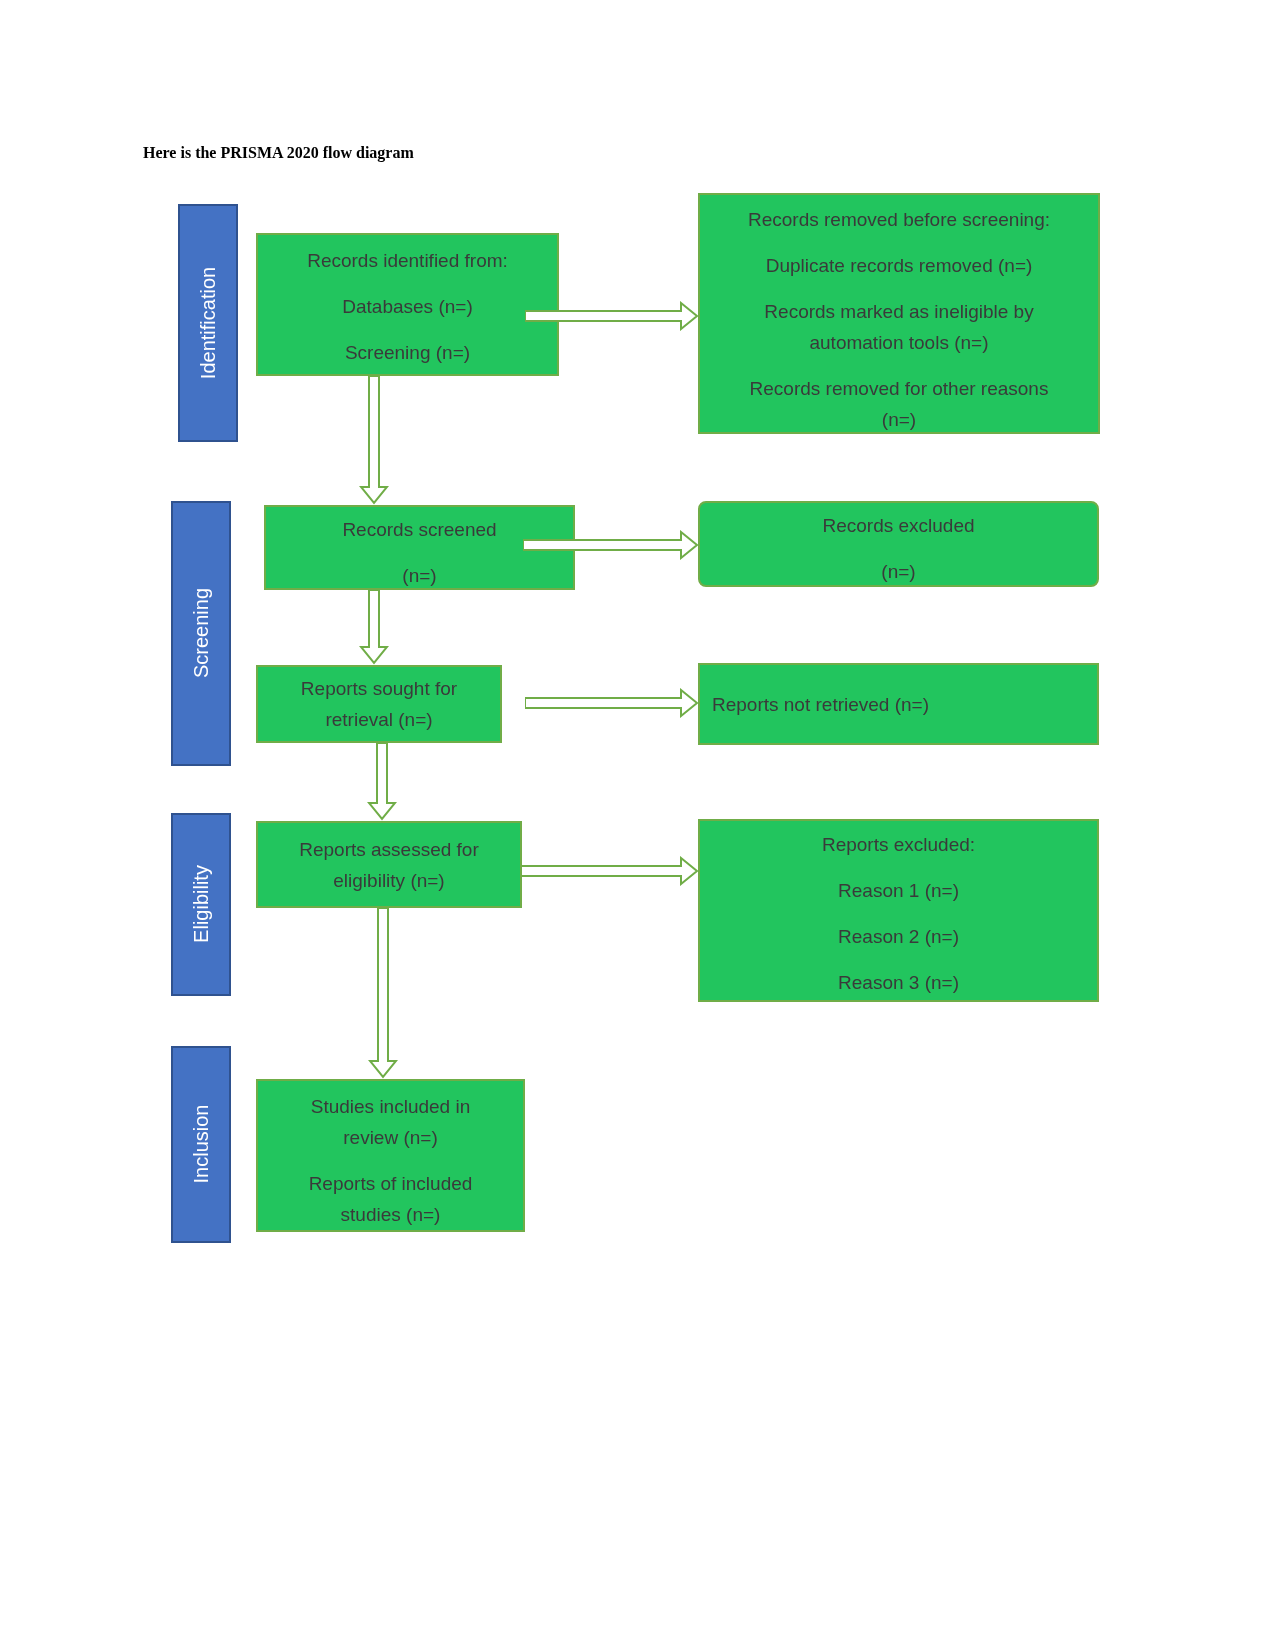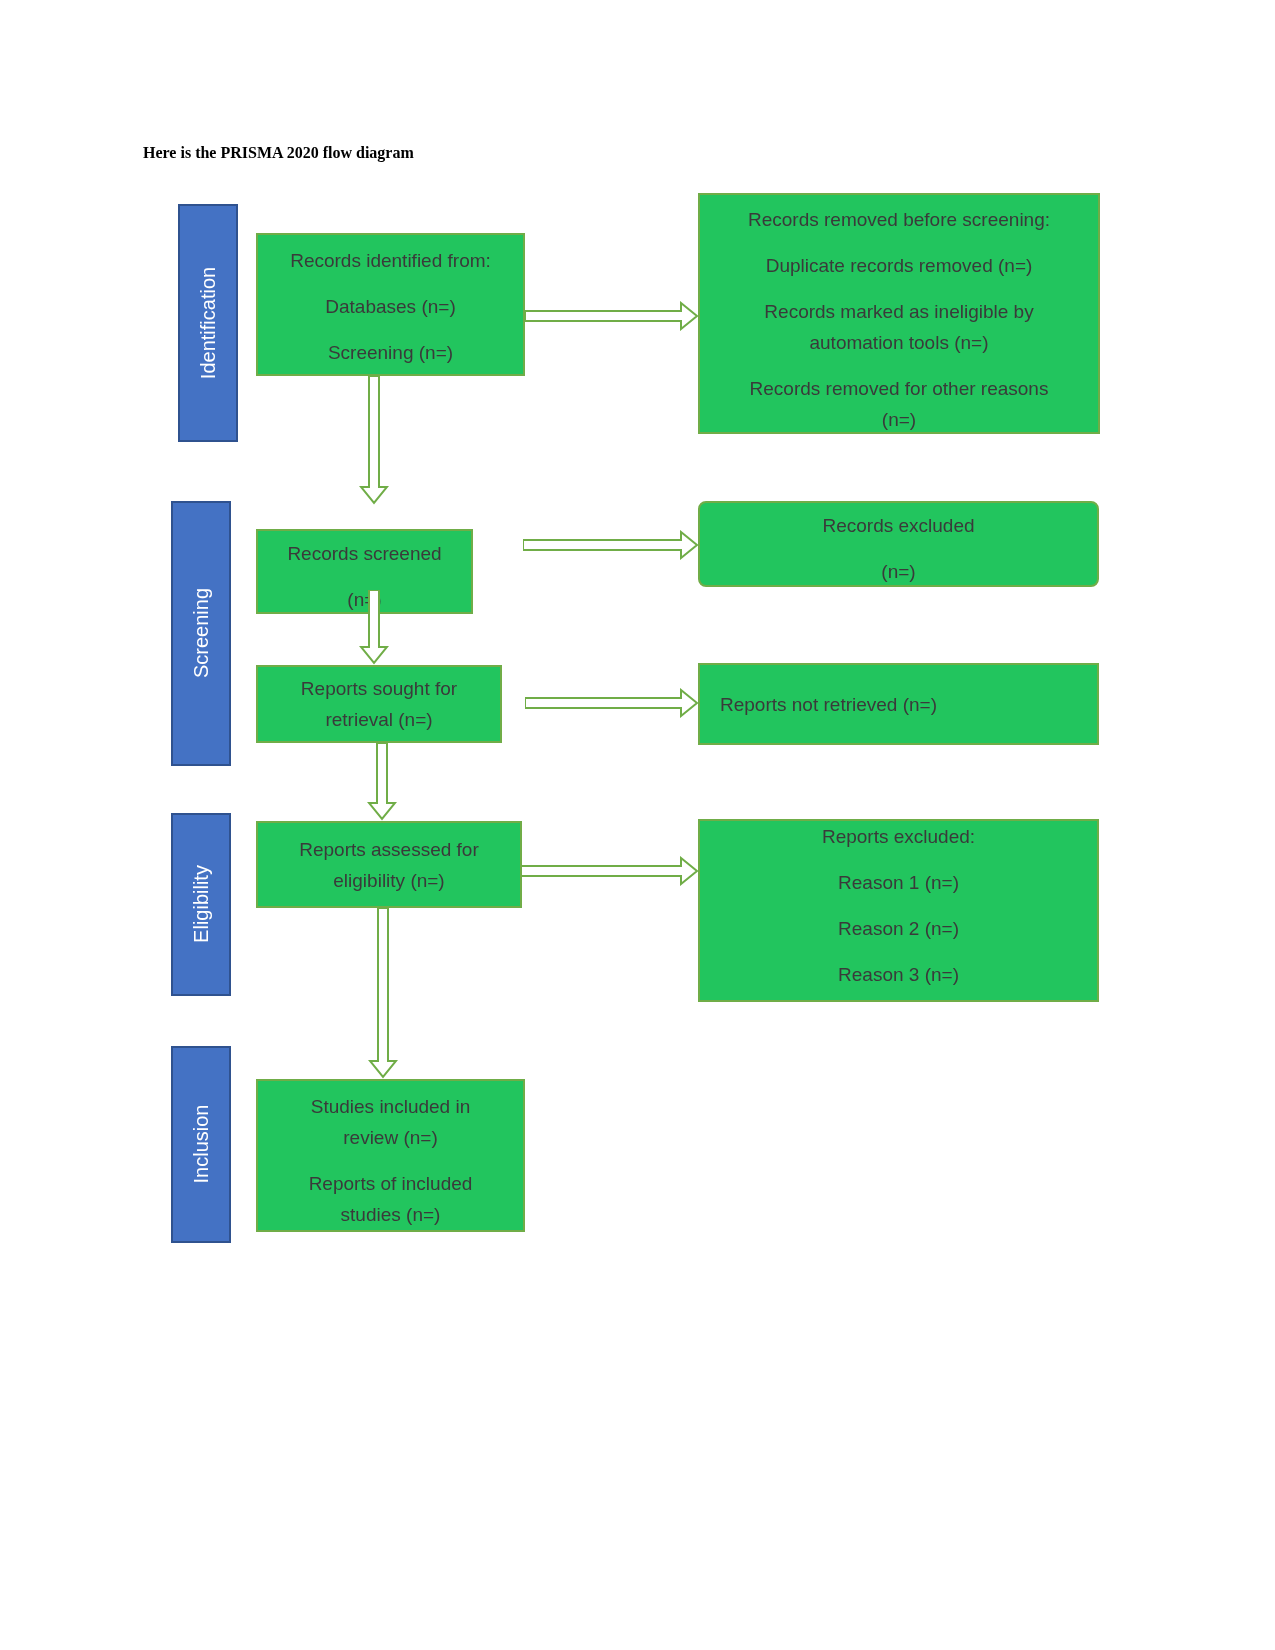--- a/index.html
+++ b/index.html
@@ -22,24 +22,24 @@
     text-align:center; white-space:nowrap;
   }
   .gbox {
     position:absolute; background:#22c55e; border:2px solid #70AD47;
     box-sizing:border-box; color:#3A3A3A; font-size:19px; line-height:31px;
     text-align:center;
   }
   .gbox .ln { padding:0 6px; }
   .pgap { margin-top:15px; }
   .pt10 { padding-top:10px; } .pt9 { padding-top:9px; }
-  .pt8 { }  .pt7 { padding-top:7px; }
+  .pt8 { padding-top:8px; }  .pt7 { padding-top:7px; }
   .vcenter { display:flex; flex-direction:column; justify-content:center; }
   .left-text { text-align:left; }
-  .left-text .ln { padding-left:20px; }
+  .left-text .ln { padding-left:12px; }
   .arrow { position:absolute; }
   .arrow path { fill:#ffffff; stroke:#70AD47; stroke-width:2; stroke-linejoin:miter; }
 </style>
 </head>
 <body>
 
 <div id="page">
 
   <div id="doc-title">Here is the PRISMA 2020 flow diagram</div>
 
@@ -48,27 +48,27 @@
 
   <div class="bar" style="left:171px; top:501px; width:60px; height:265px;"></div>
   <div class="vlabel" style="left:68px; top:620px; width:265px;">Screening</div>
 
   <div class="bar" style="left:171px; top:813px; width:60px; height:183px;"></div>
   <div class="vlabel" style="left:109px; top:891px; width:183px;">Eligibility</div>
 
   <div class="bar" style="left:171px; top:1046px; width:60px; height:197px;"></div>
   <div class="vlabel" style="left:102px; top:1131px; width:197px;">Inclusion</div>
 
-  <div class="gbox pt10" style="left:256px; top:233px; width:269px; height:143px;">
+  <div class="gbox pt10" style="left:256px; top:233px; width:303px; height:143px;">
     <div class="ln">Records identified from:</div>
     <div class="ln pgap">Databases (n=)</div>
     <div class="ln pgap">Screening (n=)</div>
   </div>
 
-  <div class="gbox pt7" style="left:256px; top:505px; width:217px; height:85px;margin-top:24px;">
+  <div class="gbox pt7" style="left:264px; top:505px; width:311px; height:85px;">
     <div class="ln">Records screened</div>
     <div class="ln pgap">(n=)</div>
   </div>
 
   <div class="gbox vcenter" style="left:256px; top:665px; width:246px; height:78px;">
     <div class="ln">Reports sought for</div>
     <div class="ln">retrieval (n=)</div>
   </div>
 
   <div class="gbox vcenter" style="left:256px; top:821px; width:266px; height:87px;">

